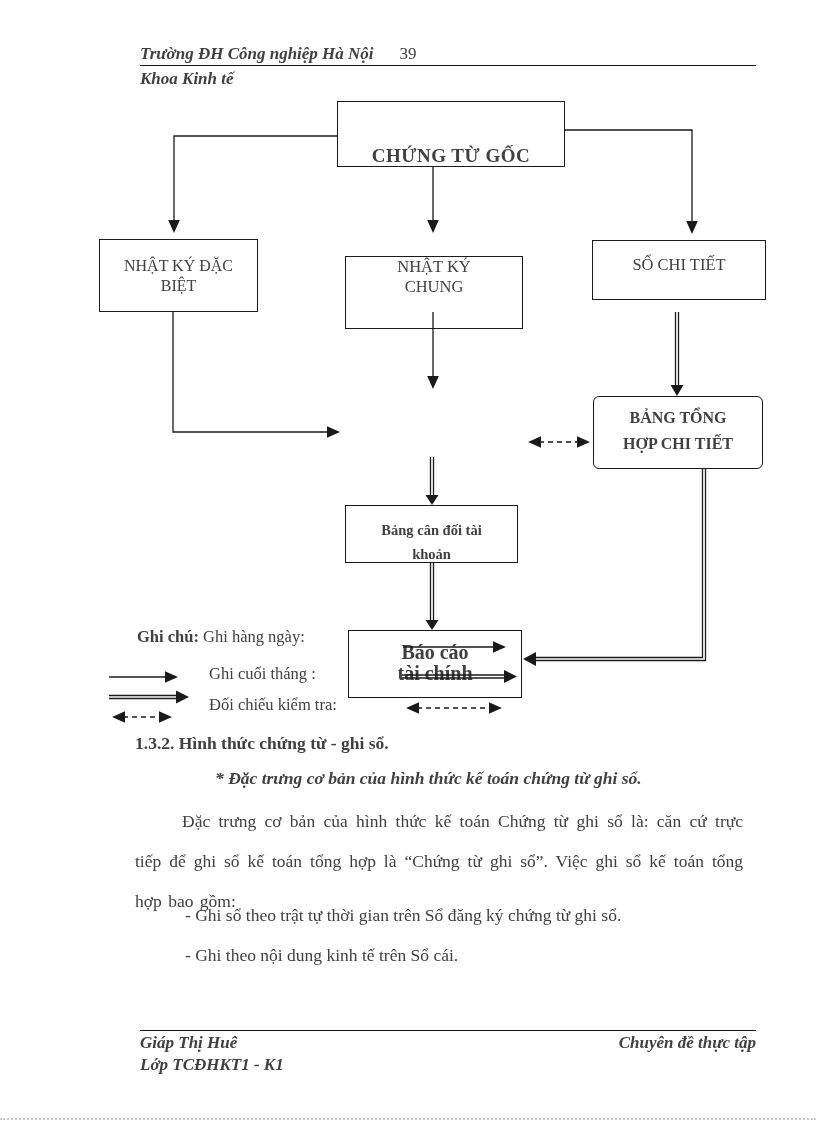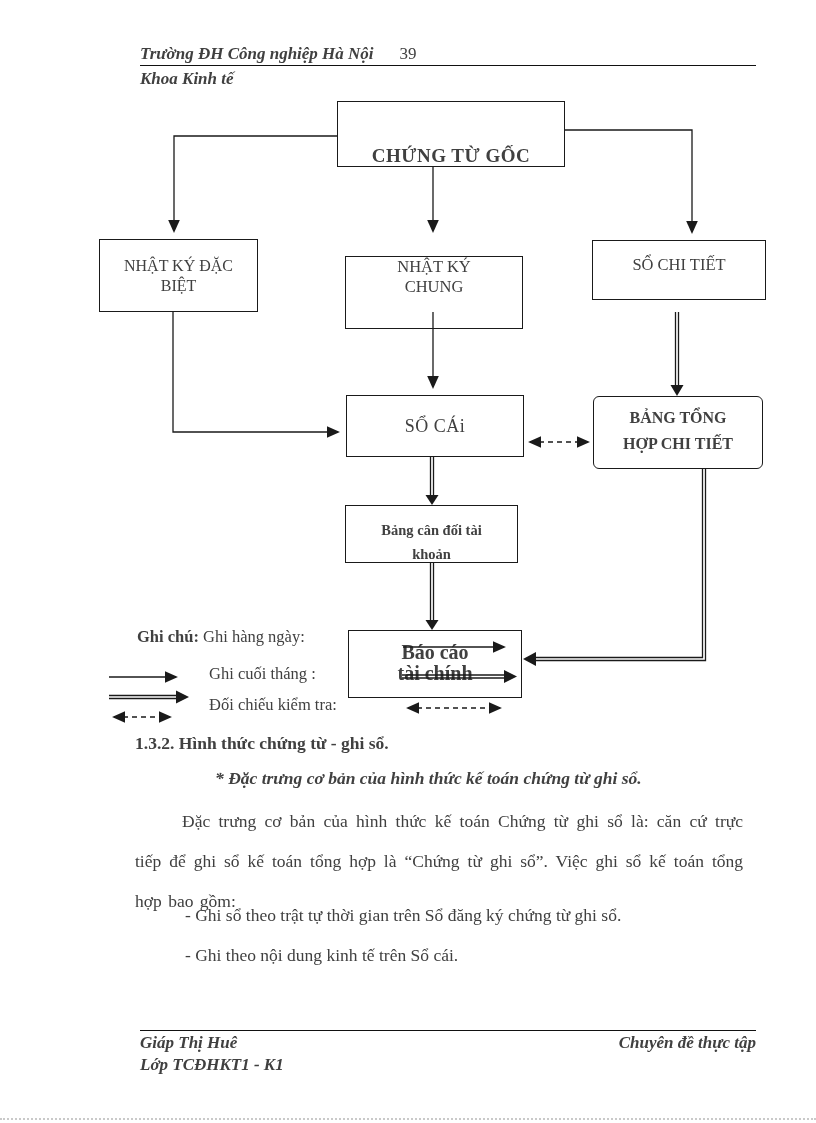--- a/index.html
+++ b/index.html
@@ -68,23 +68,20 @@
   <div class="fbox b-nkdb">
     <span>NHẬT KÝ ĐẶC</span>
     <span>BIỆT</span>
   </div>
   <div class="fbox b-nkc">
     <span>NHẬT KÝ</span>
     <span>CHUNG</span>
   </div>
   <div class="fbox b-sct">
     <span>SỔ CHI TIẾT</span>
-  </div>
-  <div class="fbox b-socai">
-    <span>SỔ CÁi</span>
   </div>
   <div class="fbox b-bthct">
     <span>BẢNG TỔNG</span>
     <span>HỢP CHI TIẾT</span>
   </div>
   <div class="fbox b-bcdtk">
     <span>Bảng cân đối tài</span>
     <span>khoản</span>
   </div>
   <div class="fbox b-bctc">

